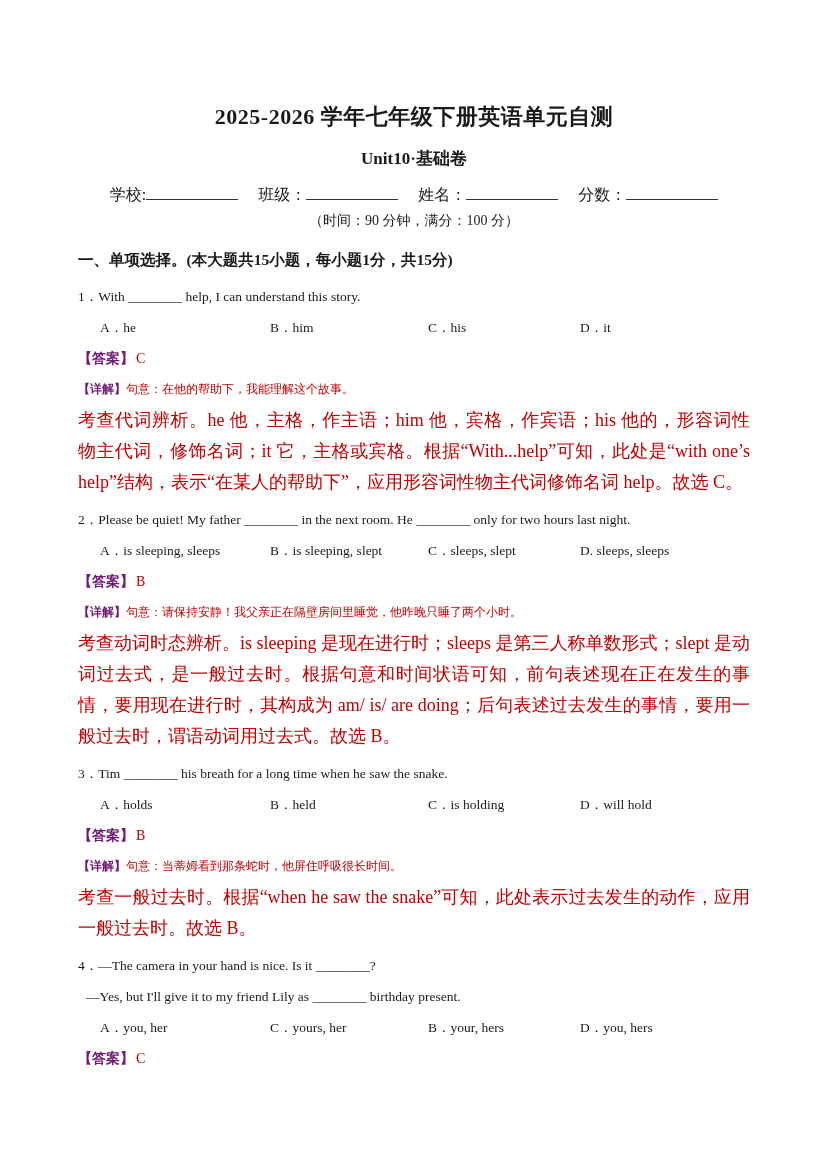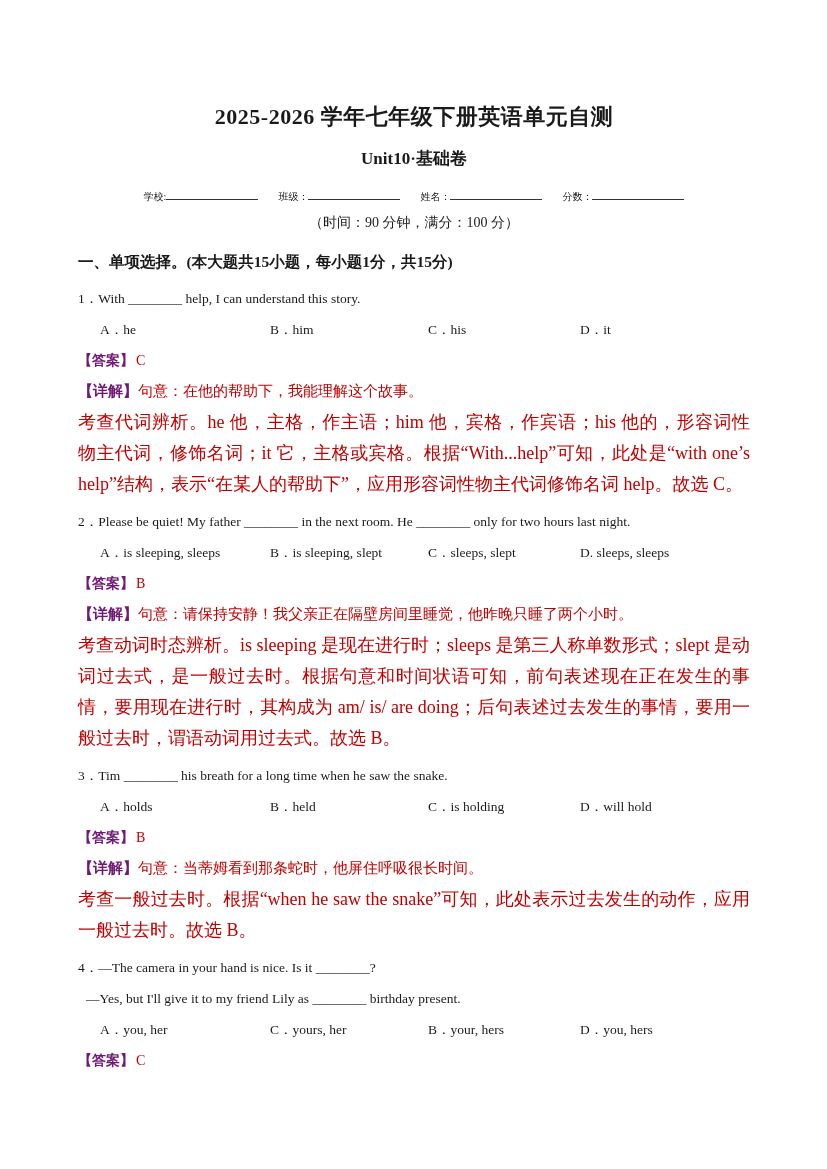--- a/index.html
+++ b/index.html
@@ -27,21 +27,21 @@
     text-align: center;
     font-size: 17px;
     font-weight: bold;
     line-height: 26px;
   }
   .fields-row {
     display: flex;
     justify-content: center;
     align-items: center;
     gap: 20px;
-    font-size: 10px;
+    font-size: 16px;
     line-height: 22px;
     margin: 6px 0 4px 0;
   }
   .field { white-space: nowrap; }
   .field-line {
     display: inline-block;
     width: 92px;
     height: 15px;
     border-bottom: 1px solid #333;
     vertical-align: baseline;
@@ -52,21 +52,21 @@
     line-height: 22px;
     margin: 0 0 12px 0;
   }
   .section-header {
     font-size: 15.5px;
     font-weight: bold;
     line-height: 31px;
     margin: 0;
   }
   .q { margin-top: 6px; }
-  .row { margin: 0; line-height: 31px; font-size: 15px; }
+  .row { margin: 0; line-height: 31px; font-size: 12px; }
   .stem-line { margin: 0; line-height: 31px; font-size: 13.5px; }
   .stem-line + .stem-line { padding-left: 8px; }
   .options-row {
     display: grid;
     grid-template-columns: 170px 158px 152px auto;
     margin-left: 22px;
     line-height: 31px;
     font-size: 13.5px;
   }
   .answer-line { font-size: 14px; }

